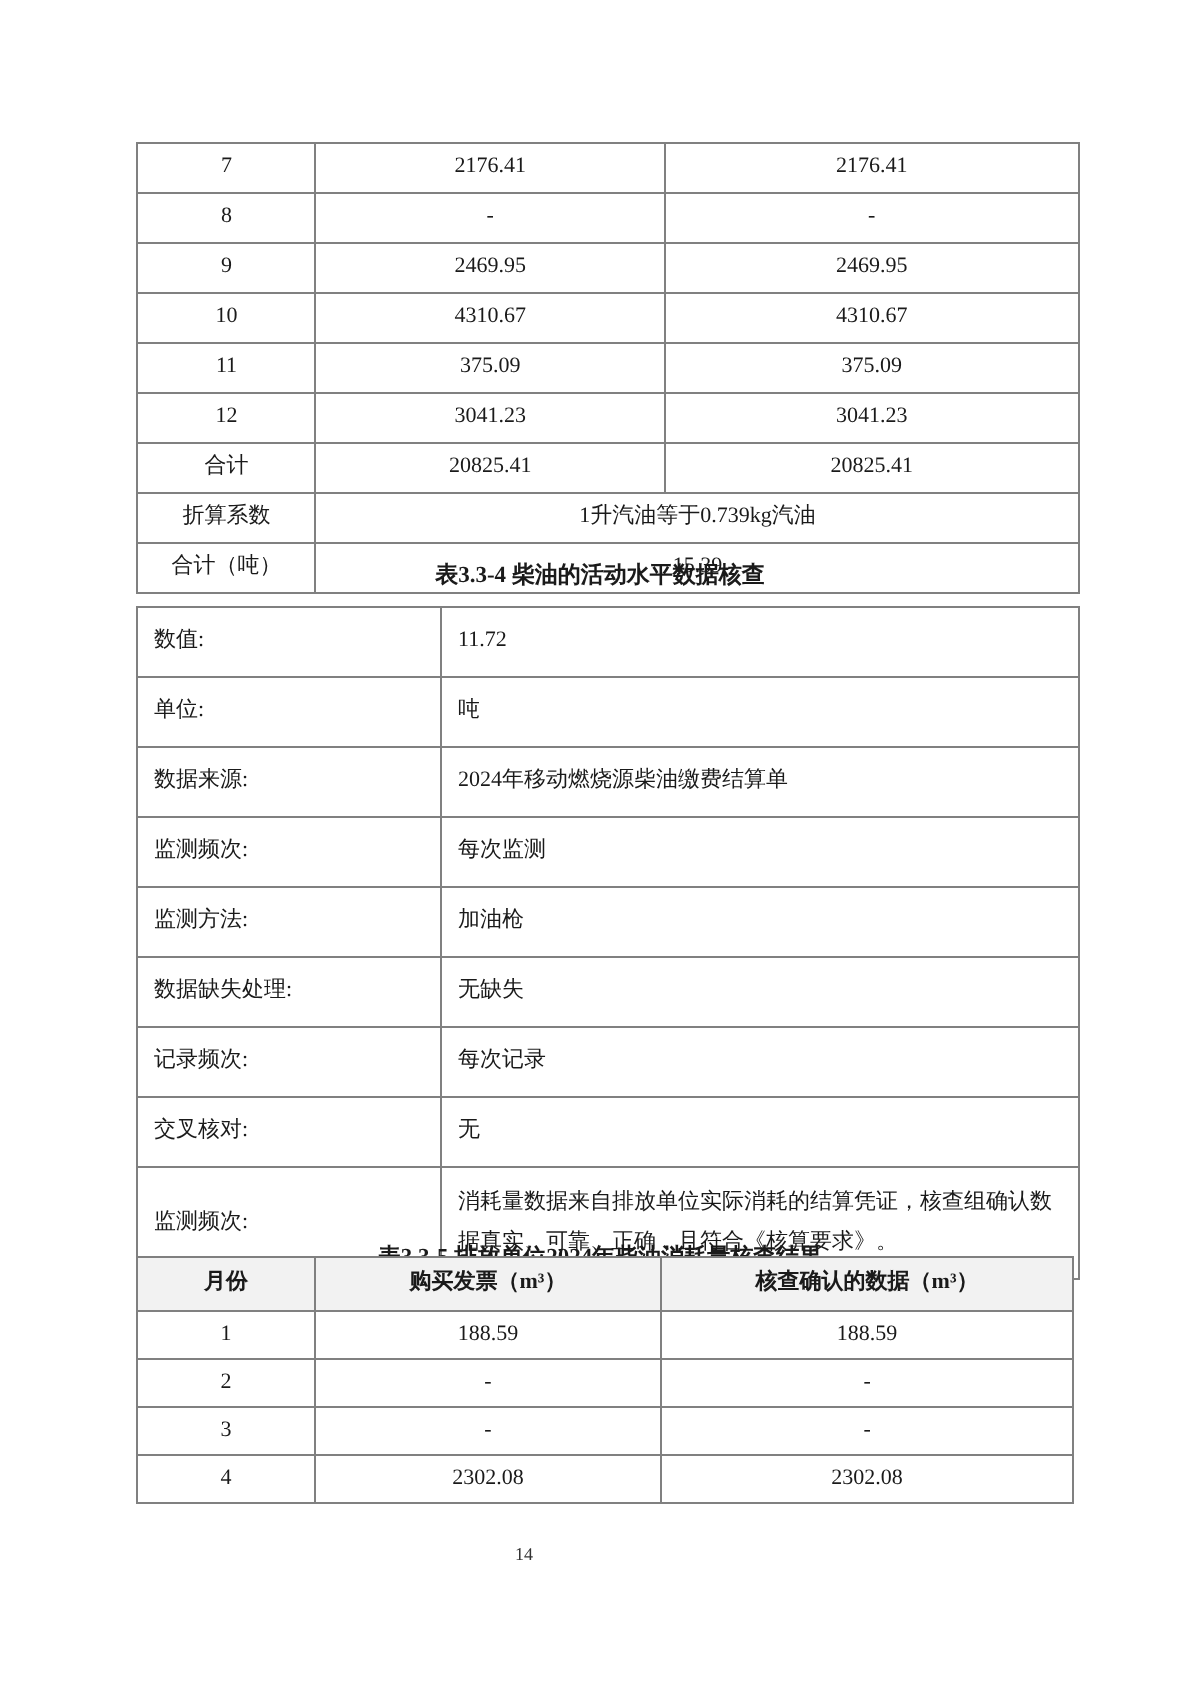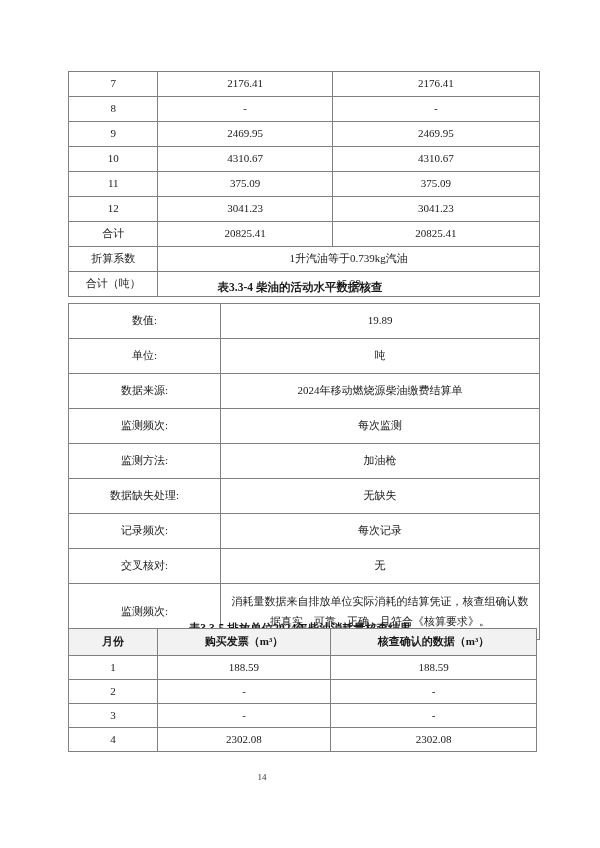--- a/index.html
+++ b/index.html
@@ -27,21 +27,21 @@
   }
   
   .t1{top:71px;left:68px;width:472px;}
   .t1 col.c1{width:19%;}
   .t1 col.c2{width:37%;}
   .t1 col.c3{width:44%;}
   .t1 td{height:22px;text-align:center;vertical-align:middle;}
   
   .t2{top:303px;left:68px;width:472px;}
   .t2 col.c1{width:152px;}
-  .t2 td{height:30px;text-align:center;vertical-align:middle;padding:2px 8px;margin-left:16px;}
+  .t2 td{height:30px;text-align:left;vertical-align:middle;padding:2px 8px;margin-left:16px;}
   .t2 tr.tall td{height:51px;line-height:1.75;}
   
   .t3{top:628px;left:68px;width:469px;}
   .t3 col.c1{width:19%;}
   .t3 col.c2{width:37%;}
   .t3 col.c3{width:44%;}
   .t3 th{height:24px;text-align:center;vertical-align:middle;background:#f2f2f2;font-weight:bold;}
   .t3 td{height:21px;text-align:center;vertical-align:middle;}
   .caption{
     position:absolute;left:0;width:600px;
@@ -115,21 +115,21 @@
   <div class="caption cap1">表3.3-4 柴油的活动水平数据核查</div>
 
   <table class="t2">
     <colgroup>
         <col class="c1">
         <col>
       </colgroup>
     <tbody>
       <tr>
         <td>数值:</td>
-        <td>19.89</td>
+        <td>11.72</td>
       </tr>
       <tr>
         <td>单位:</td>
         <td>吨</td>
       </tr>
       <tr>
         <td>数据来源:</td>
         <td>2024年移动燃烧源柴油缴费结算单</td>
       </tr>
       <tr>

